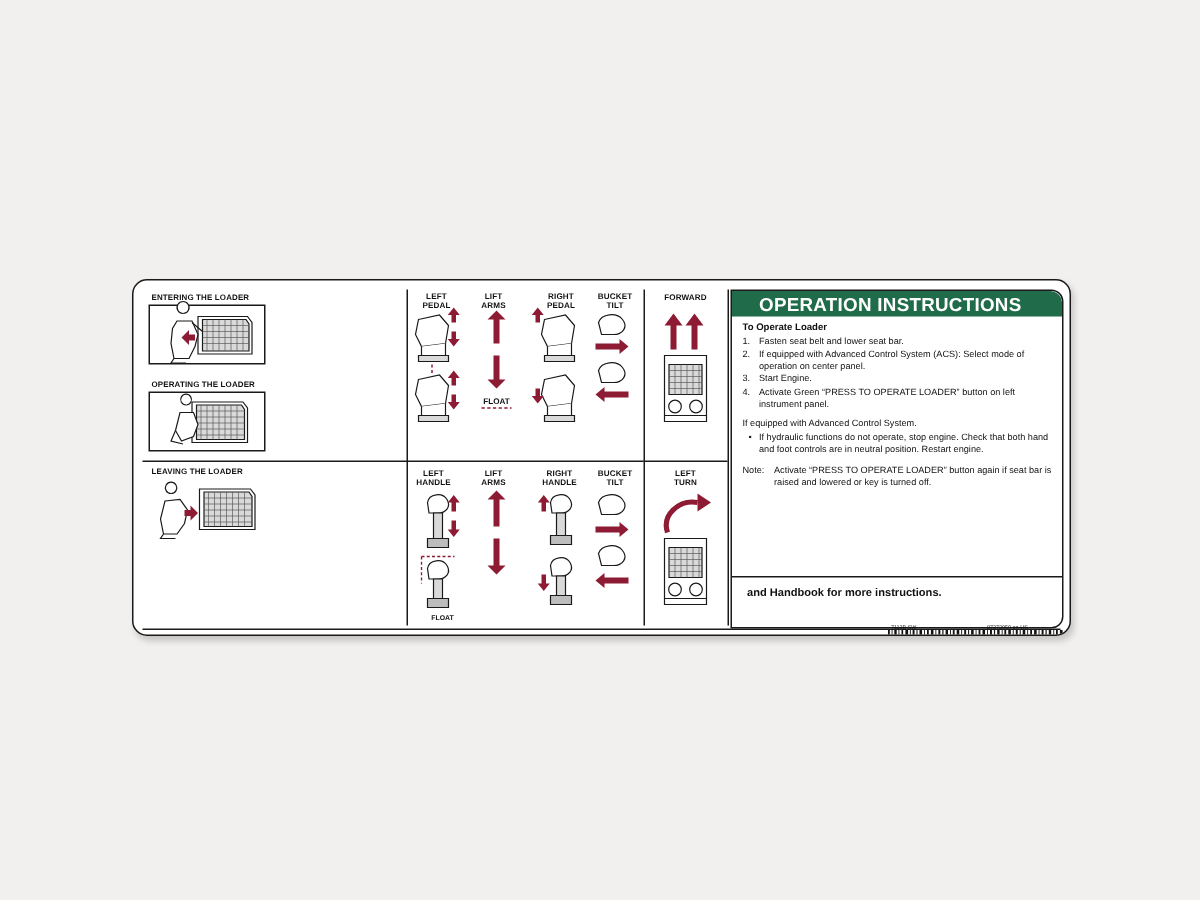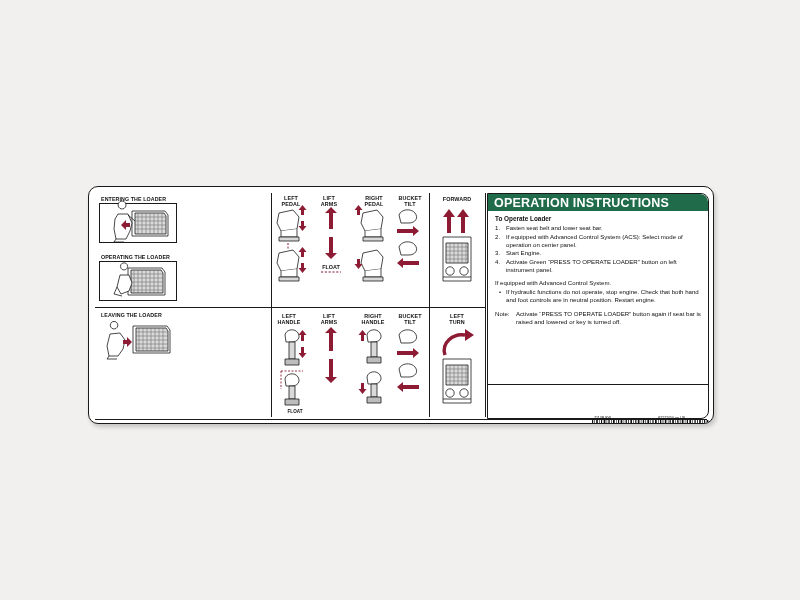--- a/index.html
+++ b/index.html
@@ -79,21 +79,21 @@
     background: #1f6b4a;
     display: flex;
     align-items: center;
     border-top-right-radius: 8px;
   }
   #op-header span {
     color: #fff;
     font-weight: bold;
     font-size: 12.5px;
     letter-spacing: 0.2px;
-    padding-left: 6px;
+    padding-left: 18px;
   }
   
   #right-col {
     position: absolute;
     left: 398px;
     top: 6px;
     width: 222px;
     height: 226px;
     box-sizing: border-box;
     border: 1px solid #1a1a1a;
@@ -495,20 +495,21 @@
         </div>
 
         <div class="rt-note">
           <span class="lbl">Note:</span>
           <span>Activate “PRESS TO OPERATE LOADER” button again if seat bar is raised and lowered or key is turned off.</span>
         </div>
       </div>
 
       <div id="rt-divider"></div>
       <div id="rt-footer">
+        <div>and Handbook for more instructions.</div>
       </div>
     </div>
 
     <div id="barcode">
       <svg class="bars" viewBox="0 0 118 9" preserveAspectRatio="none">
         <g fill="#111">
           <rect x="0" y="0" width="1.2" height="9"></rect>
             <rect x="2.4" y="0" width="0.6" height="9"></rect>
           <rect x="4.2" y="0" width="1.6" height="9"></rect>
             <rect x="7" y="0" width="0.6" height="9"></rect>

